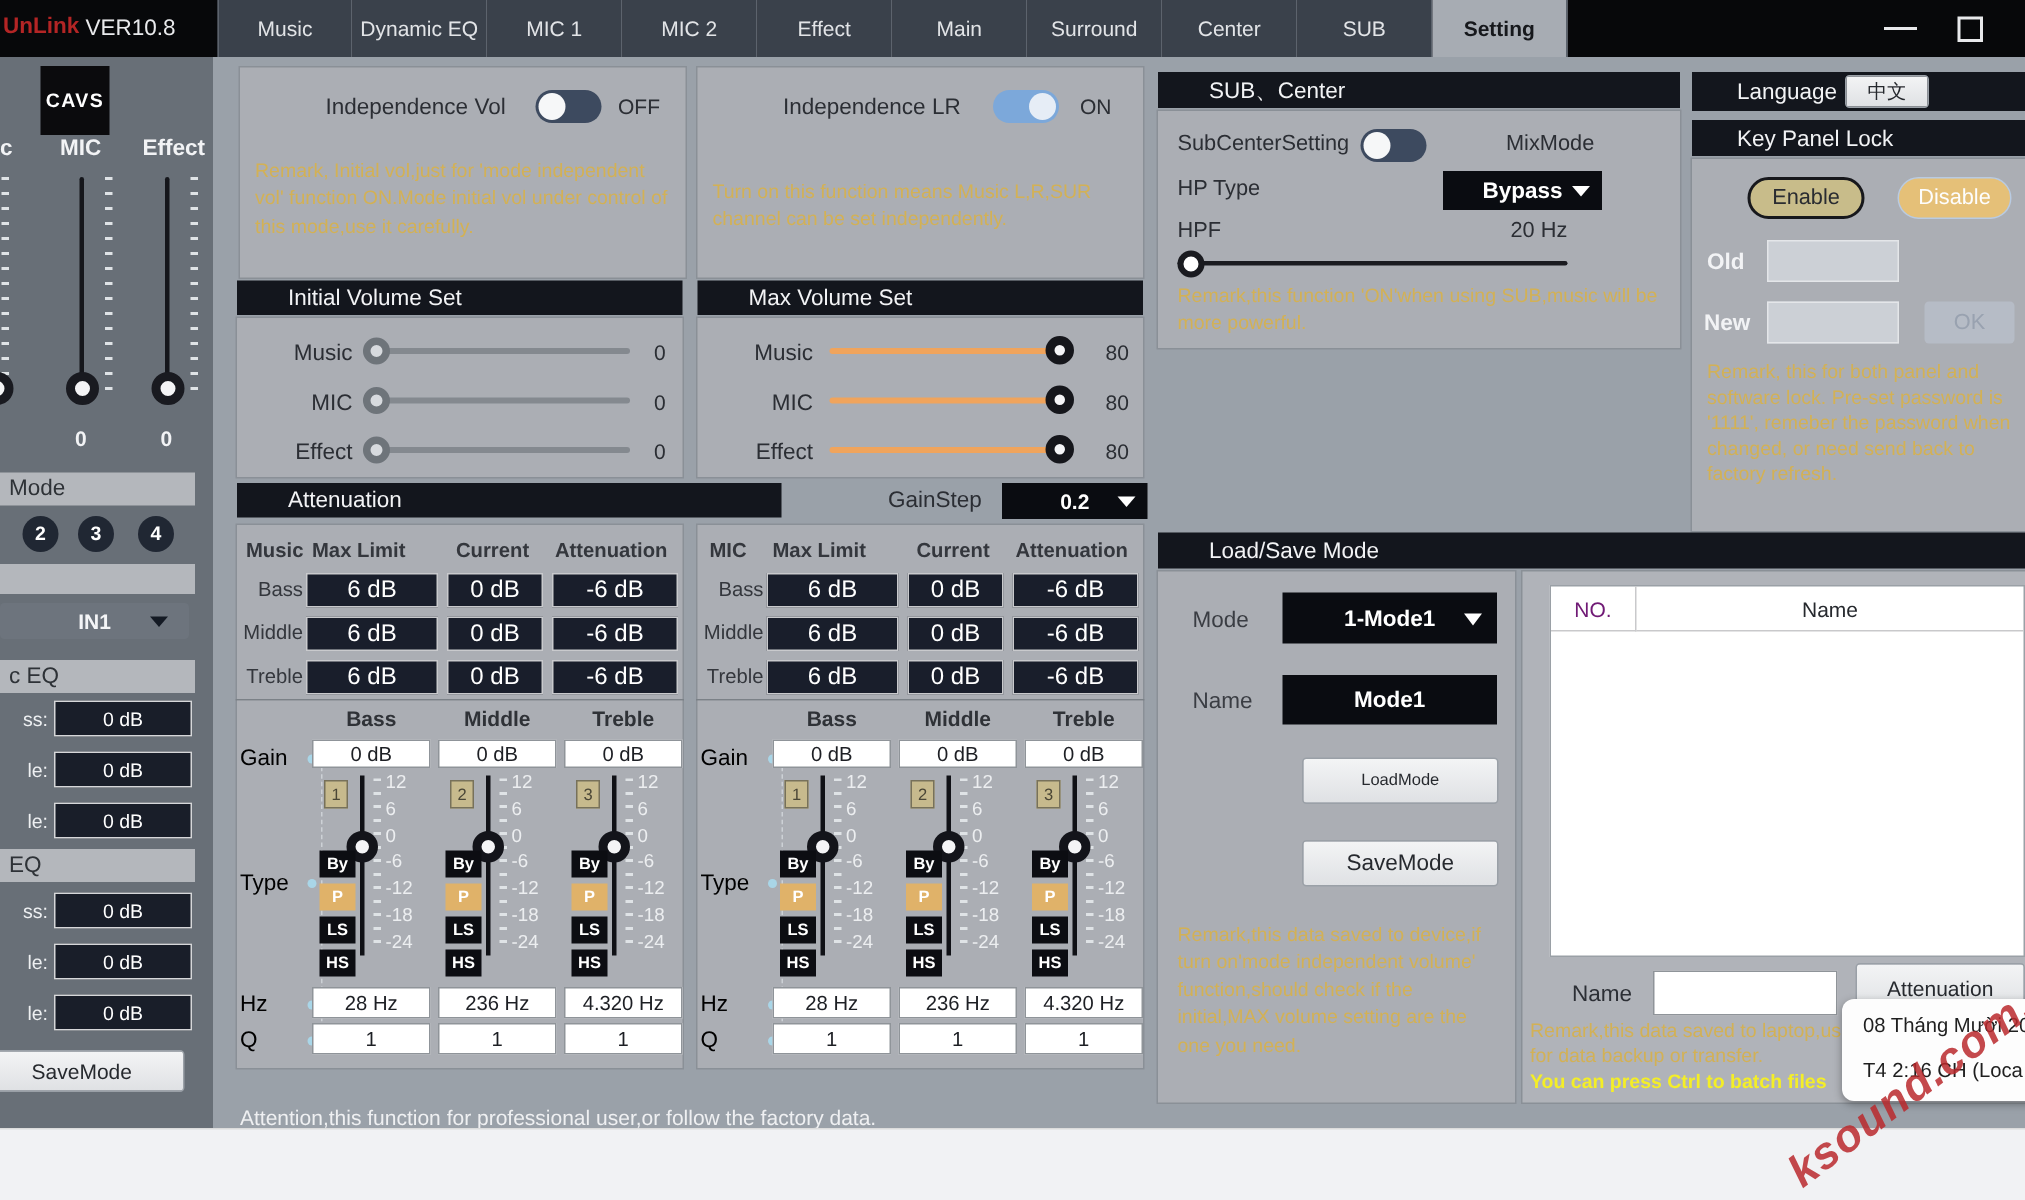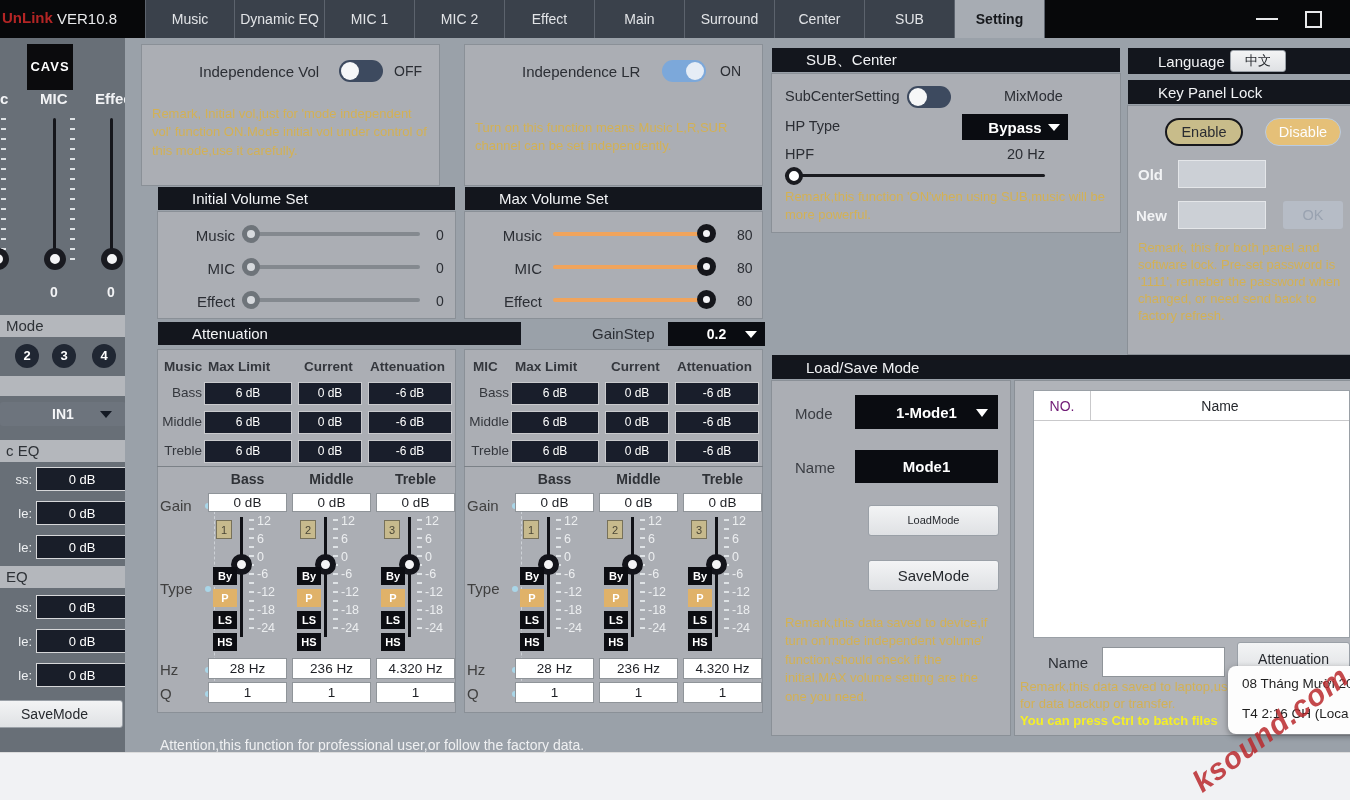--- a/index.html
+++ b/index.html
@@ -10,21 +10,21 @@
   .brand{position:absolute;left:2px;top:9px;color:#b32525;font-weight:bold;font-size:15px;}
   .ver{position:absolute;left:57px;top:10px;color:#e9eaec;font-size:15px;}
   .tabs{position:absolute;left:145px;top:0;height:38px;display:flex;}
   .tab{width:90px;height:38px;line-height:38px;text-align:center;color:#e2e4e7;font-size:14px;
     background:#3a414b;border-right:1px solid #5c636d;box-sizing:border-box;cursor:default;}
   .tab:first-child{border-left:1px solid #5c636d;}
   .tab.active{background:#a7acb3;color:#16181c;font-weight:bold;}
   .winbtn-min{position:absolute;left:1256px;top:18px;width:22px;height:2px;background:#e8e9eb;}
   .winbtn-max{position:absolute;left:1305px;top:11px;width:13px;height:13px;border:2px solid #e8e9eb;}
   
-  .sidebar{position:absolute;left:0;top:38px;width:125px;height:714px;background:#686f77;overflow:hidden;}
+  .sidebar{position:absolute;left:0;top:38px;width:142px;height:714px;background:#686f77;overflow:hidden;}
   .logo{position:absolute;left:27px;top:6px;width:46px;height:46px;background:#0b0b0d;color:#fff;
     font-weight:bold;font-size:13px;text-align:center;line-height:46px;letter-spacing:1px;}
   .chlabel{position:absolute;color:#f2f3f5;font-size:15px;font-weight:bold;top:52px;}
   .vtrack{position:absolute;width:3px;background:#15161b;border-radius:2px;}
   .vticks{position:absolute;width:5px;background:repeating-linear-gradient(to bottom,#dfe3e6 0 2px,transparent 2px 10px);}
   .vknob{position:absolute;width:10px;height:10px;background:#f4f4f6;border:6px solid #191a20;border-radius:50%;}
   .chval{position:absolute;color:#f2f3f5;font-size:14px;font-weight:bold;}
   .sbar{position:absolute;left:0;width:130px;height:22px;background:#b4b7bc;color:#2e3237;
     font-size:15px;line-height:22px;padding-left:6px;box-sizing:border-box;}
   .modebtn{position:absolute;top:306px;width:24px;height:24px;border-radius:50%;background:#202733;
@@ -50,24 +50,24 @@
   .hslider{position:absolute;height:20px;}
   .htrack{position:absolute;top:8px;left:0;right:0;height:4px;border-radius:2px;}
   .hknob{position:absolute;top:1px;width:8px;height:8px;border-radius:50%;}
   .sv-lab{position:absolute;width:77px;text-align:right;color:#2b2e34;font-size:15px;}
   .sv-val{position:absolute;color:#2b2e34;font-size:14px;}
   .ddown{position:absolute;background:#0a0c11;color:#fff;font-size:14px;font-weight:bold;
     display:flex;align-items:center;justify-content:center;}
   .eqtbl-h{position:absolute;color:#34373d;font-size:13.5px;font-weight:bold;}
   .eqtbl-rl{position:absolute;color:#34373d;font-size:13.5px;width:44px;text-align:right;}
   .cell{position:absolute;height:23px;background:#191e2b;border:1px solid #c9cacd;color:#fff;
-    font-size:12px;text-align:center;line-height:21px;box-sizing:border-box;}
+    font-size:16px;text-align:center;line-height:21px;box-sizing:border-box;}
   
   .eqpanel{position:absolute;width:297px;height:245px;background:#abaeb4;box-shadow:0 0 0 1px rgba(0,0,0,.10);}
-  .rowlab{position:absolute;color:#404040;font-size:15px;}
+  .rowlab{position:absolute;color:#000000;font-size:15px;}
   .bluedot{position:absolute;width:6px;height:6px;border-radius:50%;background:#a9d6e8;}
   .leader{position:absolute;left:56px;top:34px;height:200px;border-left:1px dashed #cdd1d6;}
   .band{position:absolute;top:0;width:79px;height:245px;}
   .bname{position:absolute;top:4px;width:100%;text-align:center;color:#2f3237;font-size:14px;font-weight:bold;}
   .wbox{position:absolute;left:0;width:79px;background:#fff;border:1px solid #8f9499;color:#1d1f24;
     font-size:13.5px;text-align:center;box-sizing:border-box;}
   .wbox.gain{top:26px;height:19px;line-height:17px;}
   .wbox.hz{top:191px;height:21px;line-height:19px;}
   .wbox.q{top:215px;height:21px;line-height:19px;}
   .badge{position:absolute;left:8px;top:53px;width:16px;height:19px;background:#c7ba8d;border:1px solid#77715a;
@@ -159,21 +159,21 @@
     <div class="sbar" style="top:528px">EQ</div>
     <div class="sfield-lab" style="left:0;top:562px">ss:</div>
     <div class="sfield" style="top:557px">0 dB</div>
     <div class="sfield-lab" style="left:0;top:596px">le:</div>
     <div class="sfield" style="top:591px">0 dB</div>
     <div class="sfield-lab" style="left:0;top:630px">le:</div>
     <div class="sfield" style="top:625px">0 dB</div>
     <div class="btn" style="position:absolute;left:-14px;top:662px;width:137px;height:28px;font-size:14px;line-height:26px">SaveMode</div>
   </div>
 
-  <div class="panel" style="left:142px;top:45px;width:297px;height:140px">
+  <div class="panel" style="left:160px;top:45px;width:297px;height:140px">
     <div class="lab" style="left:57px;top:18px">Independence Vol</div>
     <div class="tog off" style="left:197px;top:15px">
         <i></i>
       </div>
     <div class="lab" style="left:252px;top:18px;font-size:14px">OFF</div>
     <div class="remark" style="left:10px;top:60px;width:282px">Remark, Initial vol,just for 'mode independent vol' function ON.Mode initial vol under control of this mode,use it carefully.</div>
   </div>
   <div class="hdr" style="left:158px;top:187px;width:297px;height:23px">Initial Volume Set</div>
   <div class="panel" style="left:158px;top:212px;width:297px;height:106px">
     <div class="sv-lab" style="left:0;top:15px">Music</div>

